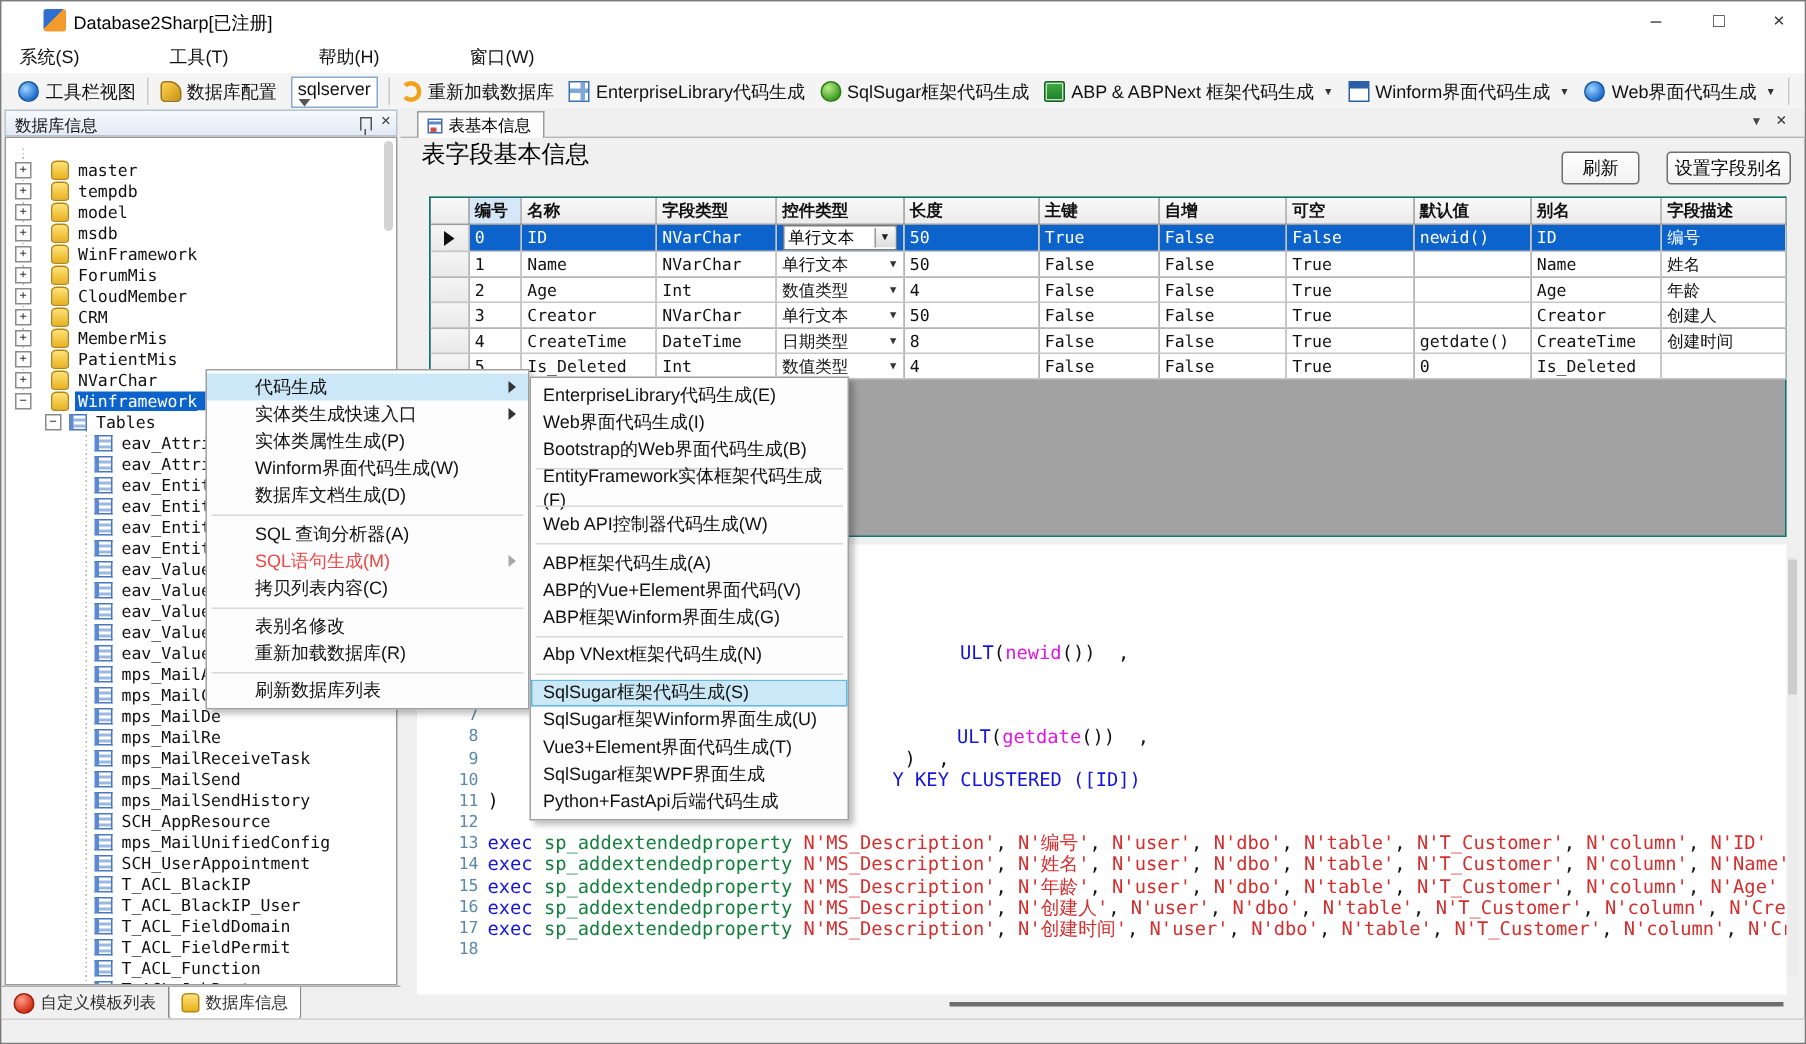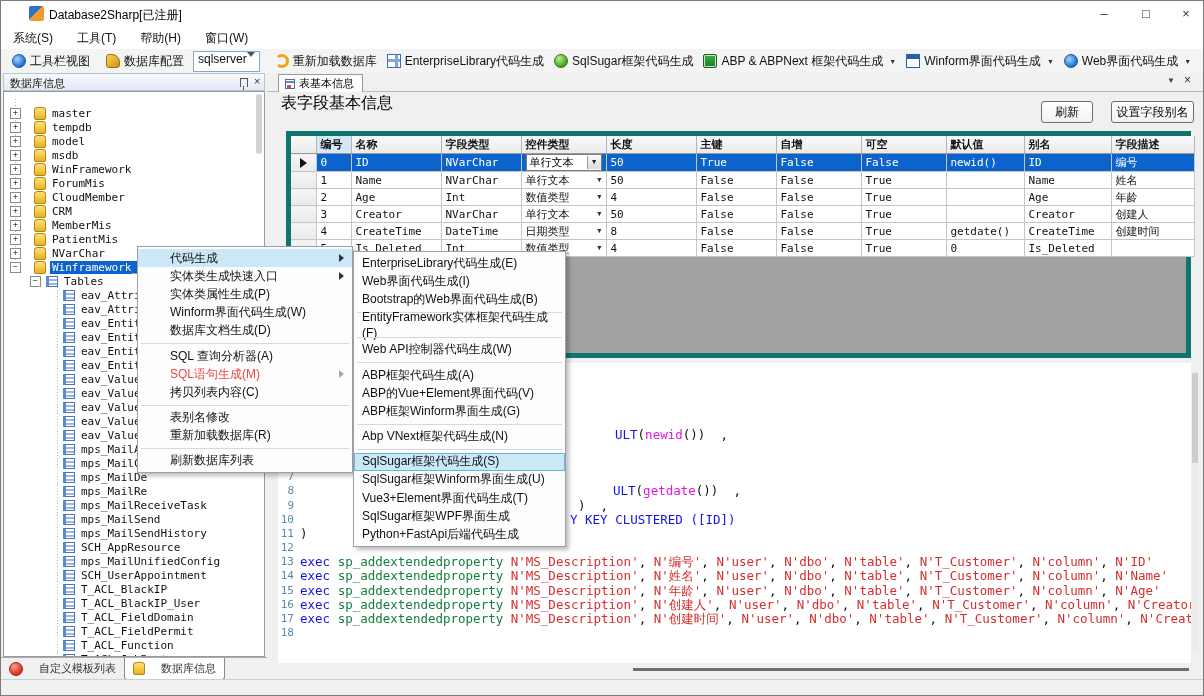--- a/index.html
+++ b/index.html
@@ -4,37 +4,37 @@
 <style>
   html,body{margin:0;padding:0;background:#d6d6d6;font-family:"Liberation Sans",sans-serif;}
   #app{position:relative;width:1204px;height:696px;background:#f0f0f0;border:1px solid #7a7a7a;box-sizing:border-box;overflow:hidden;font-size:12px;color:#111;}
   
   #titlebar{position:absolute;left:0;top:0;width:1204px;height:26px;background:#ffffff;}
   #title-icon{position:absolute;left:28px;top:5px;width:15px;height:15px;border-radius:2px;background:linear-gradient(135deg,#2f6fd0 0 45%,#f29b2d 45% 100%);}
   #title-text{position:absolute;left:48px;top:6px;font-size:12px;color:#000;}
   .wbtn{position:absolute;top:0;width:42px;height:26px;text-align:center;line-height:26px;font-size:13px;color:#333;}
   #btn-min{left:1082px;} #btn-max{left:1124px;} #btn-close{left:1166px;width:38px;}
   
-  #menubar{position:absolute;left:0;top:26px;width:1204px;height:22px;background:#ffffff;display:flex;align-items:center;}
+  #menubar{position:absolute;left:0;top:26px;width:1204px;height:22px;background:#ffffff;display:flex;align-items:center;gap:36px;}
   .mb-item{padding:0 12px;height:22px;line-height:22px;color:#111;}
   
   #toolbar{position:absolute;left:0;top:48px;width:1204px;height:24px;background:#f4f4f4;border-bottom:1px solid #dcdcdc;display:flex;align-items:center;white-space:nowrap;}
   .tb-grip{width:4px;height:16px;margin:0 3px;background:repeating-linear-gradient(to bottom,#bbb 0 1px,transparent 1px 3px);}
   .tb-item{display:inline-flex;align-items:center;gap:4px;padding:0 5px;height:22px;color:#111;}
   .tb-sep{width:1px;height:18px;background:#c7c7c7;margin:0 3px;}
   .tb-drop{font-size:7px;color:#333;margin-left:2px;}
   .ic{display:inline-block;width:14px;height:14px;box-sizing:border-box;}
   .ic-globe{border-radius:50%;background:radial-gradient(circle at 35% 35%,#9fd4ff,#1f6fd0 70%);border:1px solid #17579e;}
   .ic-key{background:linear-gradient(135deg,#ffd34d,#c8921a);border:1px solid #9a7212;border-radius:3px 8px 3px 3px;}
   .ic-refresh{border:3px solid #f0a21a;border-left-color:transparent;border-radius:50%;}
   .ic-grid{background:#fff;border:1px solid #3a6fb0;background-image:linear-gradient(#7fa8d9 0 0),linear-gradient(#7fa8d9 0 0);background-size:100% 3px,3px 100%;background-position:0 4px,7px 0;background-repeat:no-repeat;}
   .ic-candy{border-radius:50%;background:radial-gradient(circle at 35% 30%,#b9f08e,#3c9a1e 75%);border:1px solid #2c7a12;}
   .ic-book{background:linear-gradient(#3fae3f,#1f7a2f);border:1px solid #176023;border-radius:2px;box-shadow:inset 0 0 0 1px #bfe8bf;}
   .ic-win{background:#fff;border:1px solid #2b5fa8;border-top:5px solid #2b5fa8;}
-  .combo{display:inline-flex;justify-content:space-between;width:96px;height:19px;background:#fff;border:1px solid #8aa8c8;padding:0 4px;margin:0 4px;}
+  .combo{display:inline-flex;justify-content:space-between;width:96px;height:19px;background:#fff;border:1px solid #8aa8c8;padding:0 4px;margin:0 4px;flex-direction:column;}
   .chev{width:0;height:0;border-left:4px solid transparent;border-right:4px solid transparent;border-top:5px solid #555;}
   
   #left-panel{position:absolute;left:0;top:72px;width:266px;height:606px;background:#f0f0f0;}
   #lp-header{position:absolute;left:2px;top:0;width:262px;height:18px;background:linear-gradient(#f7fafd,#e2eaf4);border:1px solid #b9c4d2;box-sizing:border-box;}
   #lp-title{position:absolute;left:6px;top:2px;font-size:11px;color:#111;}
   #lp-pin{position:absolute;left:236px;top:4px;width:8px;height:9px;border:1px solid #555;border-bottom:none;box-sizing:border-box;}
   #lp-pin:after{content:"";position:absolute;left:2px;top:7px;width:1px;height:4px;background:#555;}
   #lp-close{position:absolute;left:250px;top:1px;font-size:11px;color:#333;}
   #tree-wrap{position:absolute;left:2px;top:18px;width:262px;height:566px;background:#fff;border:1px solid #9a9a9a;box-sizing:border-box;overflow:hidden;}
   #tree{position:absolute;left:0;top:14px;width:100%;font-family:"DejaVu Sans Mono",monospace;font-size:11px;}
@@ -45,54 +45,54 @@
   .expbox{display:inline-block;width:9px;height:9px;border:1px solid #8a8a8a;background:#fff;font-size:8px;line-height:7px;text-align:center;color:#333;margin-right:13px;flex:none;}
   .tables .expbox{margin-right:5px;}
   .db-ic{display:inline-block;width:10px;height:11px;background:linear-gradient(#ffe27a,#e8b31f);border:1px solid #b5860e;border-radius:4px 4px 3px 3px/3px 3px 2px 2px;margin-right:4px;flex:none;}
   .tbl-ic{display:inline-block;width:12px;height:11px;background:#fff;border:1px solid #4a76c0;border-left:3px solid #5b8ad0;box-sizing:border-box;background-image:linear-gradient(#9ab8e0 0 0),linear-gradient(#9ab8e0 0 0);background-size:100% 2px,100% 2px;background-position:0 2px,0 6px;background-repeat:no-repeat;margin-right:4px;flex:none;}
   .tlabel{padding:0 2px;}
   .tlabel.sel{background:#0d63cc;color:#fff;}
   .tconn{position:absolute;width:1px;background:repeating-linear-gradient(to bottom,#b5b5b5 0 1px,transparent 1px 3px);}
   #tree-scroll{position:absolute;right:2px;top:2px;width:6px;height:60px;background:#d3d3d3;border-radius:3px;}
   
   #lp-tabs{position:absolute;left:0px;top:584px;width:266px;height:22px;background:#f0f0f0;border-top:1px solid #ababab;display:flex;}
-  .lp-tab{display:flex;align-items:center;gap:16px;padding:0 8px;font-size:11px;height:21px;color:#333;}
+  .lp-tab{display:flex;align-items:center;gap:4px;padding:0 8px;font-size:11px;height:21px;color:#333;}
   .lp-tab.active{background:#fff;border:1px solid #8a8a8a;border-top:none;border-radius:0 0 3px 3px;}
   .ic-tpl{width:12px;height:12px;border-radius:50%;background:radial-gradient(circle at 35% 30%,#ff9d8a,#d22c12 75%);border:1px solid #a01f0a;}
   .ic-db-s{width:10px;height:11px;background:linear-gradient(#ffe27a,#e8b31f);border:1px solid #b5860e;border-radius:4px 4px 3px 3px/3px 3px 2px 2px;}
   
   #statusbar{position:absolute;left:0;top:678px;width:1204px;height:18px;background:#f0f0f0;border-top:1px solid #cfcfcf;}
   
   #tabstrip{position:absolute;left:266px;top:72px;width:938px;height:18px;background:#f0f0f0;border-bottom:1px solid #b9b9b9;}
   #doc-tab{position:absolute;left:11px;top:1px;height:17px;background:#fdfdfd;border:1px solid #9a9a9a;border-bottom:none;display:flex;align-items:center;gap:4px;padding:0 8px 0 6px;font-size:11px;color:#000;}
   .ic-tab{width:10px;height:10px;background:#fff;border:1px solid #4a6da7;box-sizing:border-box;background-image:linear-gradient(#d05050 0 0),linear-gradient(#5a8ad0 0 0);background-size:4px 3px,100% 2px;background-position:1px 5px,0 1px;background-repeat:no-repeat;}
   #tab-drop{position:absolute;left:900px;top:3px;font-size:8px;color:#444;}
   #tab-close{position:absolute;left:917px;top:0px;font-size:12px;color:#333;}
   #section-label{position:absolute;left:280px;top:92px;font-size:16px;color:#000;}
   .pbtn{position:absolute;height:22px;background:linear-gradient(#ffffff,#f2f2f2);border:1px solid #6e6e6e;border-radius:3px;font-size:12px;text-align:center;line-height:20px;color:#000;box-sizing:border-box;}
   #btn-refresh{left:1040px;top:100px;width:52px;}
   #btn-alias{left:1110px;top:100px;width:83px;}
   
-  #grid{position:absolute;left:285px;top:130px;width:905px;height:227px;border:5px solid #0f766e;background:#a2a2a2;box-sizing:border-box;}
+  #grid{position:absolute;left:285px;top:130px;width:905px;height:227px;border:1px solid #0f766e;background:#a2a2a2;box-sizing:border-box;}
   #grid table{border-collapse:collapse;table-layout:fixed;width:903px;font-family:"DejaVu Sans Mono",monospace;font-size:11px;}
   #grid th{background:linear-gradient(#f9f9f9,#ebebeb);border-right:1px solid #b5b5b5;border-bottom:1px solid #9a9a9a;height:17px;font-weight:bold;text-align:left;padding:0 4px;white-space:nowrap;overflow:hidden;}
   #grid th.corner{background:linear-gradient(#f9f9f9,#ebebeb);}
   #grid th.col-hl{background:#d6e8f8;}
   #grid td{background:#fff;border-right:1px solid #c6c6c6;border-bottom:1px solid #c6c6c6;height:16px;padding:0 4px;white-space:nowrap;overflow:hidden;}
   #grid tr.sel td{background:#0d63cc;color:#fff;}
   #grid td.rowsel{background:linear-gradient(#f5f5f5,#e9e9e9) !important;color:#000;text-align:center;padding:0;}
   .rowarrow{width:0;height:0;border-top:5px solid transparent;border-bottom:5px solid transparent;border-left:7px solid #111;margin:0 auto;}
   .combocell{display:flex;align-items:center;justify-content:space-between;}
   .cc-ar{font-size:7px;color:#333;}
   tr.sel .combobox{display:flex;align-items:center;justify-content:space-between;background:#fff;color:#000;border:1px solid #7a7a7a;height:15px;padding-left:3px;}
   .cbtn{width:13px;height:13px;background:linear-gradient(#f8f8f8,#dcdcdc);border-left:1px solid #9a9a9a;text-align:center;line-height:13px;font-size:7px;color:#222;}
   
   #code{position:absolute;left:277px;top:362px;width:913px;height:300px;background:#fff;overflow:hidden;font-family:"DejaVu Sans Mono",monospace;font-size:12.5px;}
   #code-inner{position:absolute;left:0;top:22px;width:100%;}
-  .cl{height:14.2px;line-height:14.2px;white-space:pre;display:flex;}
+  .cl{height:14.2px;line-height:14.2px;white-space:pre;display:flex;margin-left:25px;}
   .ln{flex:none;width:16px;text-align:right;color:#5c8aa8;font-size:11px;padding-right:2px;}
   .ctext{white-space:pre;}
   .k{color:#1414dc;} .s{color:#d42f2f;} .pr{color:#15803d;} .m{color:#e018e0;} .p{color:#111;}
   #code-vscroll{position:absolute;left:1191px;top:370px;width:6px;height:280px;background:#ececec;}
   #code-vthumb{position:absolute;left:1191px;top:372px;width:6px;height:90px;background:#cdcdcd;}
   #code-hthumb{position:absolute;left:632px;top:667px;width:556px;height:3px;background:#6e6e6e;}
   
   .menu{position:absolute;background:#fdfdfd;border:1px solid #a0a0a0;box-shadow:3px 3px 4px rgba(0,0,0,0.25);padding:2px 0;box-sizing:border-box;z-index:50;}
   #ctx-menu{left:136px;top:245px;width:216px;}
   #sub-menu{left:352px;top:250px;width:213px;z-index:51;}

